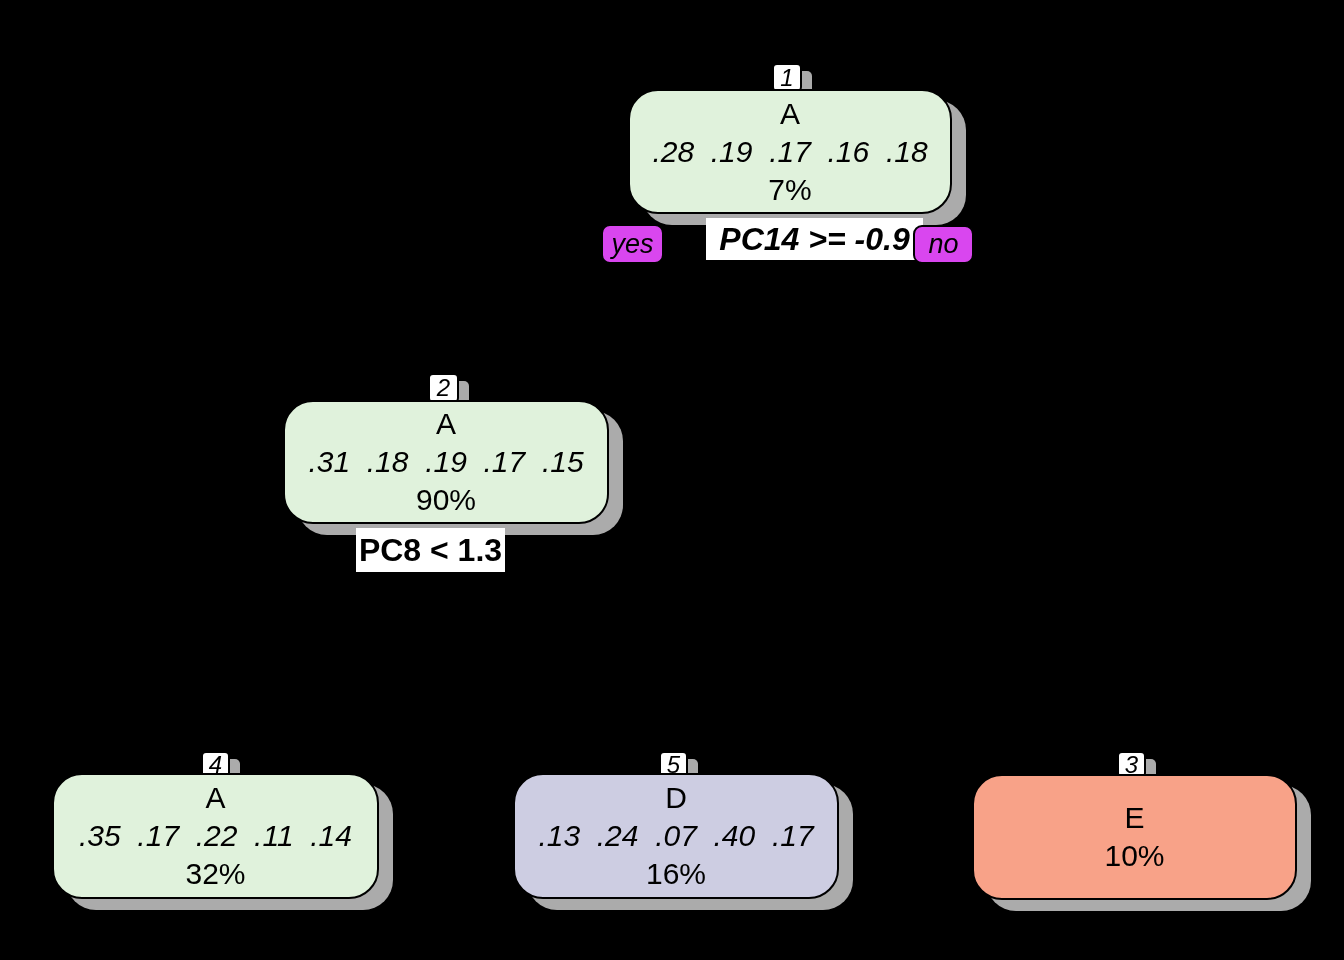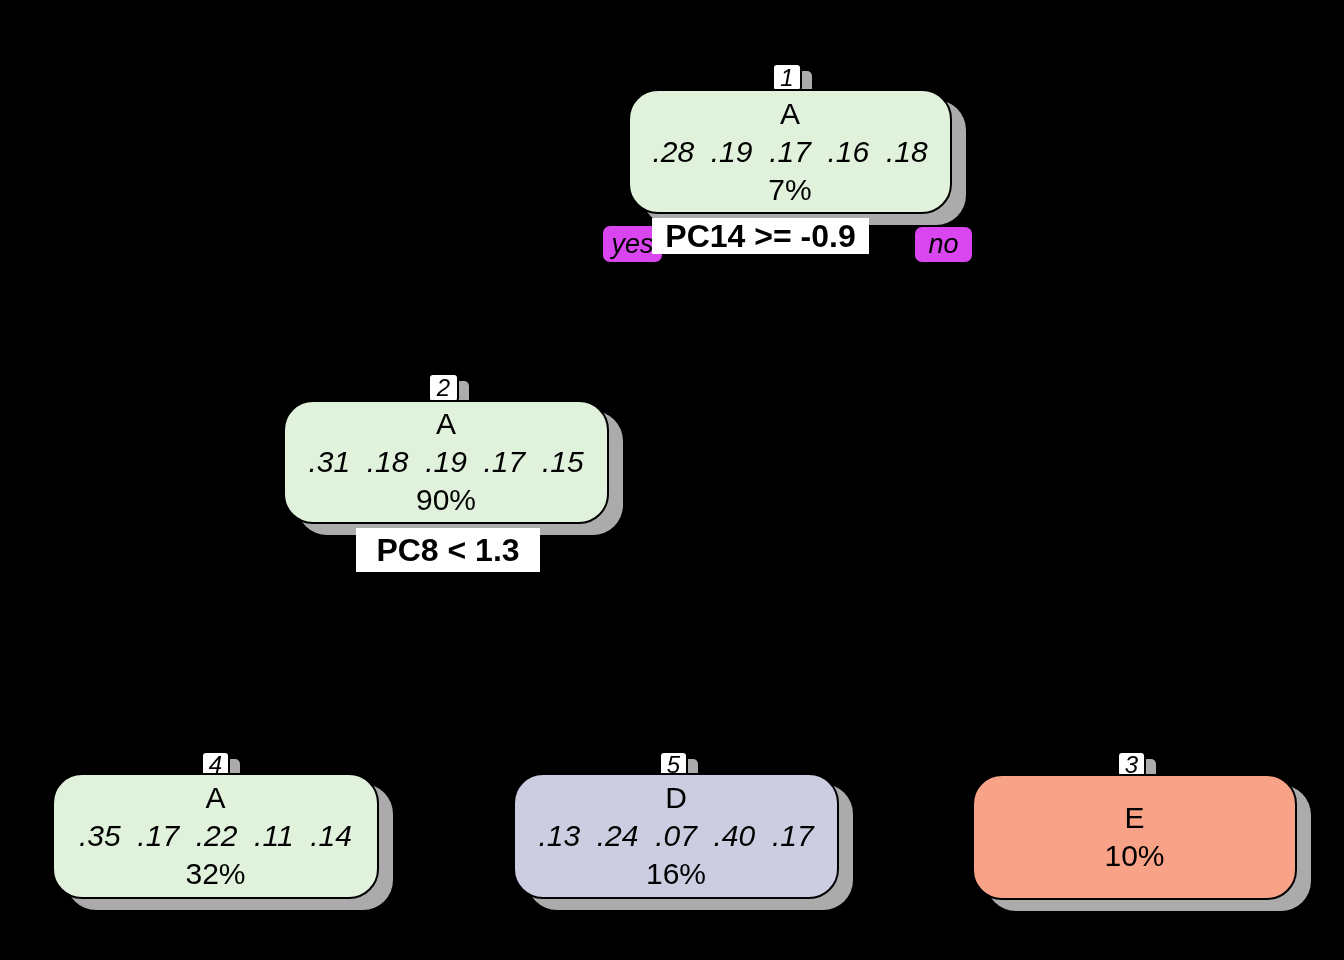--- a/index.html
+++ b/index.html
@@ -74,22 +74,22 @@
     position: absolute;
     z-index: 4;
     background: #ffffff;
     font-weight: bold;
     font-size: 32px;
     display: flex;
     align-items: center;
     justify-content: center;
     white-space: pre;
   }
-  .split-pos-1 { left: 652px; top: 218px; width: 217px; height: 36px; }
-  .split-pos-2 { left: 356px; top: 528px; width: 184px; height: 44px; }
+  .split-pos-1 { left: 706px; top: 218px; width: 217px; height: 42px; font-style: italic; }
+  .split-pos-2 { left: 356px; top: 528px; width: 149px; height: 44px; }
 
   
   .edge-label {
     position: absolute;
     z-index: 4;
     background: #d946ef;
     border: 2px solid #000000;
     border-radius: 9px;
     font-style: italic;
     font-size: 27px;

